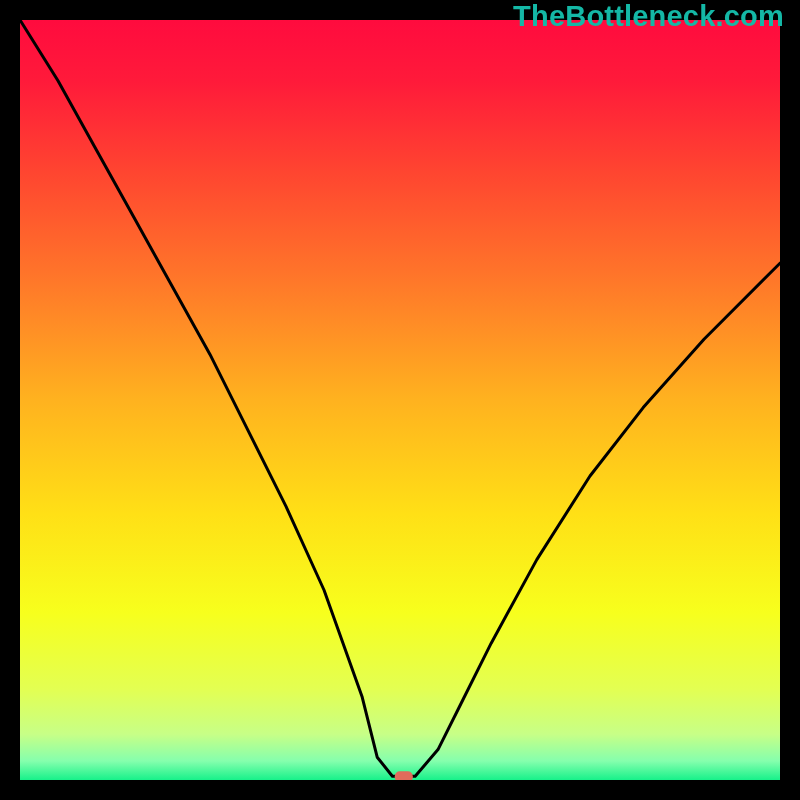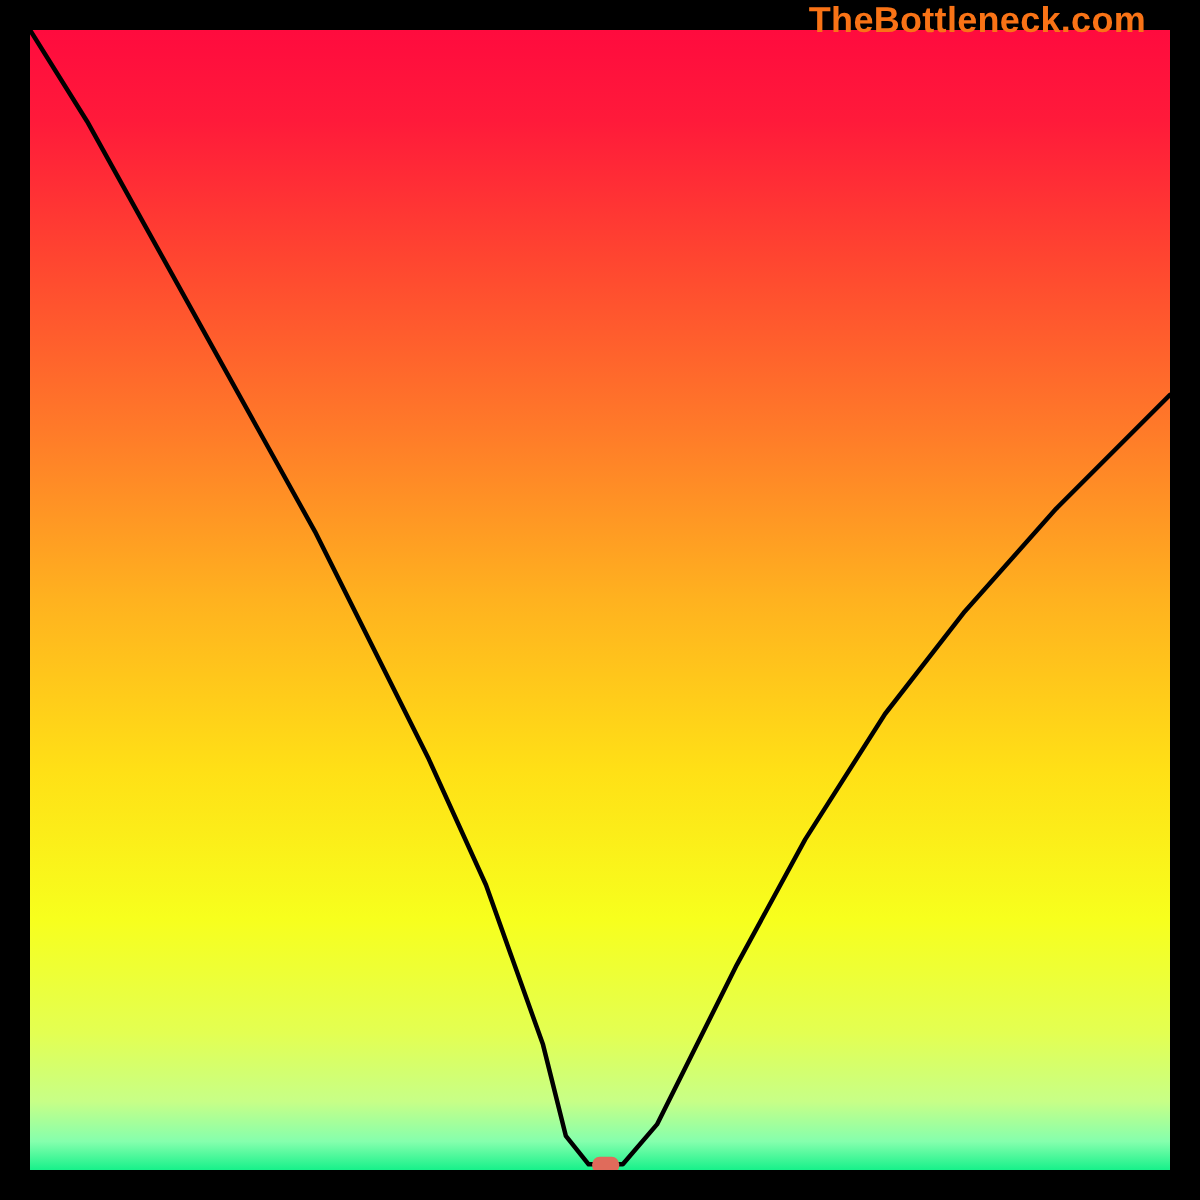--- a/index.html
+++ b/index.html
@@ -15,23 +15,23 @@
     position: absolute;
     left: 20px;
     top: 20px;
     width: 760px;
     height: 760px;
     background: #000000;
   }
   .watermark {
     position: absolute;
     top: 0px;
-    right: 36px;
-    color: #f97316;
-    font-size: 24px;
+    right: 16px;
+    color: #14b8a6;
+    font-size: 29px;
     font-weight: 600;
     letter-spacing: 0.2px;
     z-index: 10;
   }
   svg {
     display: block;
   }
 </style>
 </head>
 <body>

